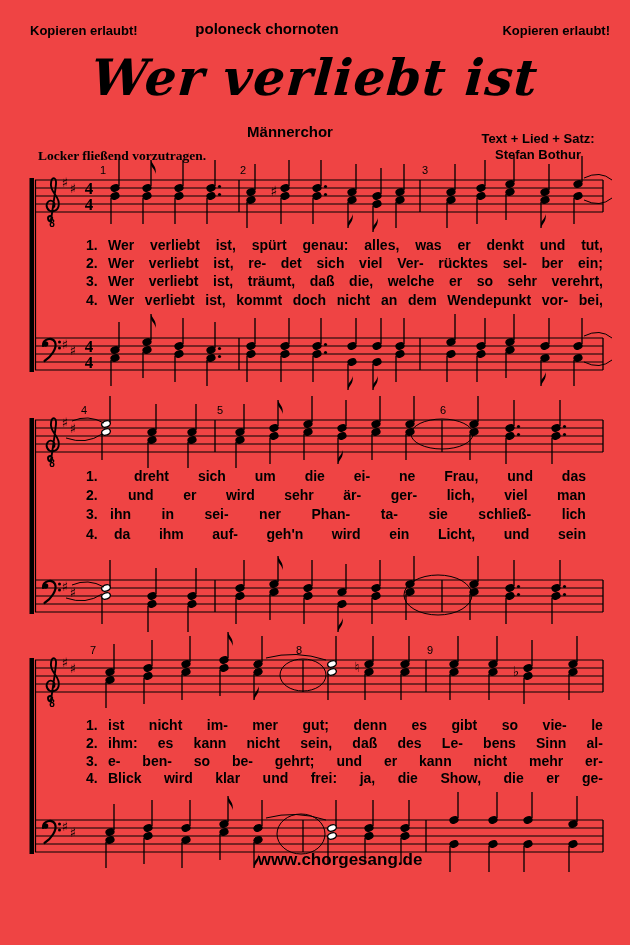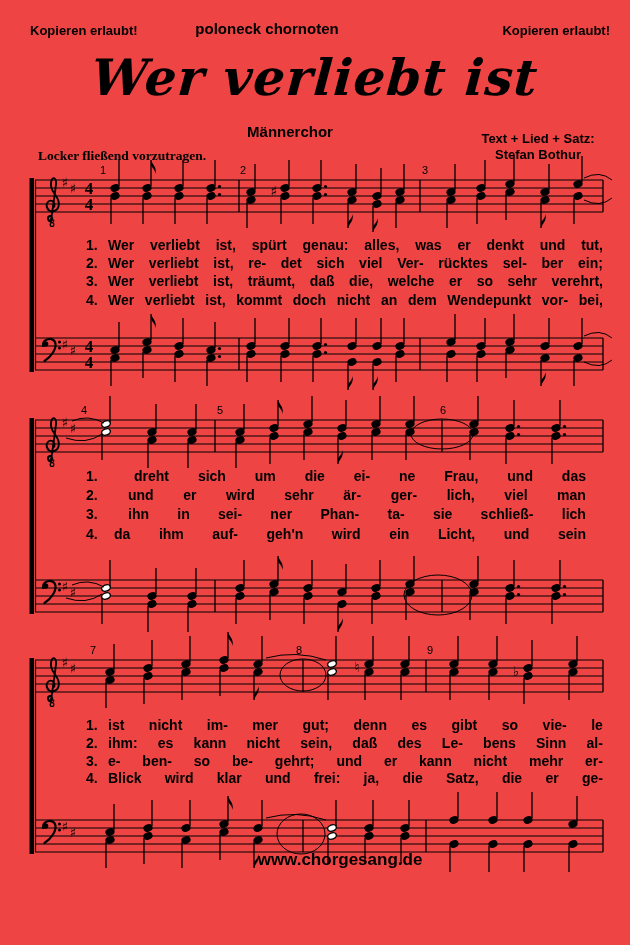--- a/index.html
+++ b/index.html
@@ -522,25 +522,25 @@
   <div class="lyrics-layer" id="lyrics">
       <div>
         <div class="lyric-line" style="top: 237px; left: 86px; width: 517px;"><span class="vnum" style="width: 22px;">1.</span><span class="words"><span>Wer</span><span>verliebt</span><span>ist,</span><span>spürt</span><span>genau:</span><span>alles,</span><span>was</span><span>er</span><span>denkt</span><span>und</span><span>tut,</span></span></div>
         <div class="lyric-line" style="top: 255.2px; left: 86px; width: 517px;"><span class="vnum" style="width: 22px;">2.</span><span class="words"><span>Wer</span><span>verliebt</span><span>ist,</span><span>re-</span><span>det</span><span>sich</span><span>viel</span><span>Ver-</span><span>rücktes</span><span>sel-</span><span>ber</span><span>ein;</span></span></div>
         <div class="lyric-line" style="top: 273.4px; left: 86px; width: 517px;"><span class="vnum" style="width: 22px;">3.</span><span class="words"><span>Wer</span><span>verliebt</span><span>ist,</span><span>träumt,</span><span>daß</span><span>die,</span><span>welche</span><span>er</span><span>so</span><span>sehr</span><span>verehrt,</span></span></div>
         <div class="lyric-line" style="top: 291.6px; left: 86px; width: 517px;"><span class="vnum" style="width: 22px;">4.</span><span class="words"><span>Wer</span><span>verliebt</span><span>ist,</span><span>kommt</span><span>doch</span><span>nicht</span><span>an</span><span>dem</span><span>Wendepunkt</span><span>vor-</span><span>bei,</span></span></div>
       </div>
       <div>
         <div class="lyric-line" style="top: 468px; left: 86px; width: 500px;"><span class="vnum" style="width: 24px;">1.</span><span class="words" style="margin-left: 24px;"><span>dreht</span><span>sich</span><span>um</span><span>die</span><span>ei-</span><span>ne</span><span>Frau,</span><span>und</span><span>das</span></span></div>
         <div class="lyric-line" style="top: 487.2px; left: 86px; width: 500px;"><span class="vnum" style="width: 24px;">2.</span><span class="words" style="margin-left: 18px;"><span>und</span><span>er</span><span>wird</span><span>sehr</span><span>är-</span><span>ger-</span><span>lich,</span><span>viel</span><span>man</span></span></div>
-        <div class="lyric-line" style="top: 506.4px; left: 86px; width: 500px;"><span class="vnum" style="width: 24px;">3.</span><span class="words" style="margin-left: 18px;"><span>ihn</span><span>in</span><span>sei-</span><span>ner</span><span>Phan-</span><span>ta-</span><span>sie</span><span>schließ-</span><span>lich</span></span></div>
+        <div class="lyric-line" style="top: 506.4px; left: 86px; width: 500px;"><span class="vnum" style="width: 24px;">3.</span><span class="words" style=""><span>ihn</span><span>in</span><span>sei-</span><span>ner</span><span>Phan-</span><span>ta-</span><span>sie</span><span>schließ-</span><span>lich</span></span></div>
         <div class="lyric-line" style="top: 525.6px; left: 86px; width: 500px;"><span class="vnum" style="width: 24px;">4.</span><span class="words" style="margin-left: 4px;"><span>da</span><span>ihm</span><span>auf-</span><span>geh'n</span><span>wird</span><span>ein</span><span>Licht,</span><span>und</span><span>sein</span></span></div>
       </div>
       <div>
         <div class="lyric-line" style="top: 717px; left: 86px; width: 517px;"><span class="vnum" style="width: 22px;">1.</span><span class="words"><span>ist</span><span>nicht</span><span>im-</span><span>mer</span><span>gut;</span><span>denn</span><span>es</span><span>gibt</span><span>so</span><span>vie-</span><span>le</span></span></div>
         <div class="lyric-line" style="top: 734.8px; left: 86px; width: 517px;"><span class="vnum" style="width: 22px;">2.</span><span class="words"><span>ihm:</span><span>es</span><span>kann</span><span>nicht</span><span>sein,</span><span>daß</span><span>des</span><span>Le-</span><span>bens</span><span>Sinn</span><span>al-</span></span></div>
         <div class="lyric-line" style="top: 752.6px; left: 86px; width: 517px;"><span class="vnum" style="width: 22px;">3.</span><span class="words"><span>e-</span><span>ben-</span><span>so</span><span>be-</span><span>gehrt;</span><span>und</span><span>er</span><span>kann</span><span>nicht</span><span>mehr</span><span>er-</span></span></div>
-        <div class="lyric-line" style="top: 770.4px; left: 86px; width: 517px;"><span class="vnum" style="width: 22px;">4.</span><span class="words"><span>Blick</span><span>wird</span><span>klar</span><span>und</span><span>frei:</span><span>ja,</span><span>die</span><span>Satz,</span><span>die</span><span>er</span><span>ge-</span></span></div>
+        <div class="lyric-line" style="top: 770.4px; left: 86px; width: 517px;"><span class="vnum" style="width: 22px;">4.</span><span class="words"><span>Blick</span><span>wird</span><span>klar</span><span>und</span><span>frei:</span><span>ja,</span><span>die</span><span>Show,</span><span>die</span><span>er</span><span>ge-</span></span></div>
       </div>
     </div>
 
   <div class="abs footer">www.chorgesang.de</div>
 </div>
 
 </body></html>

